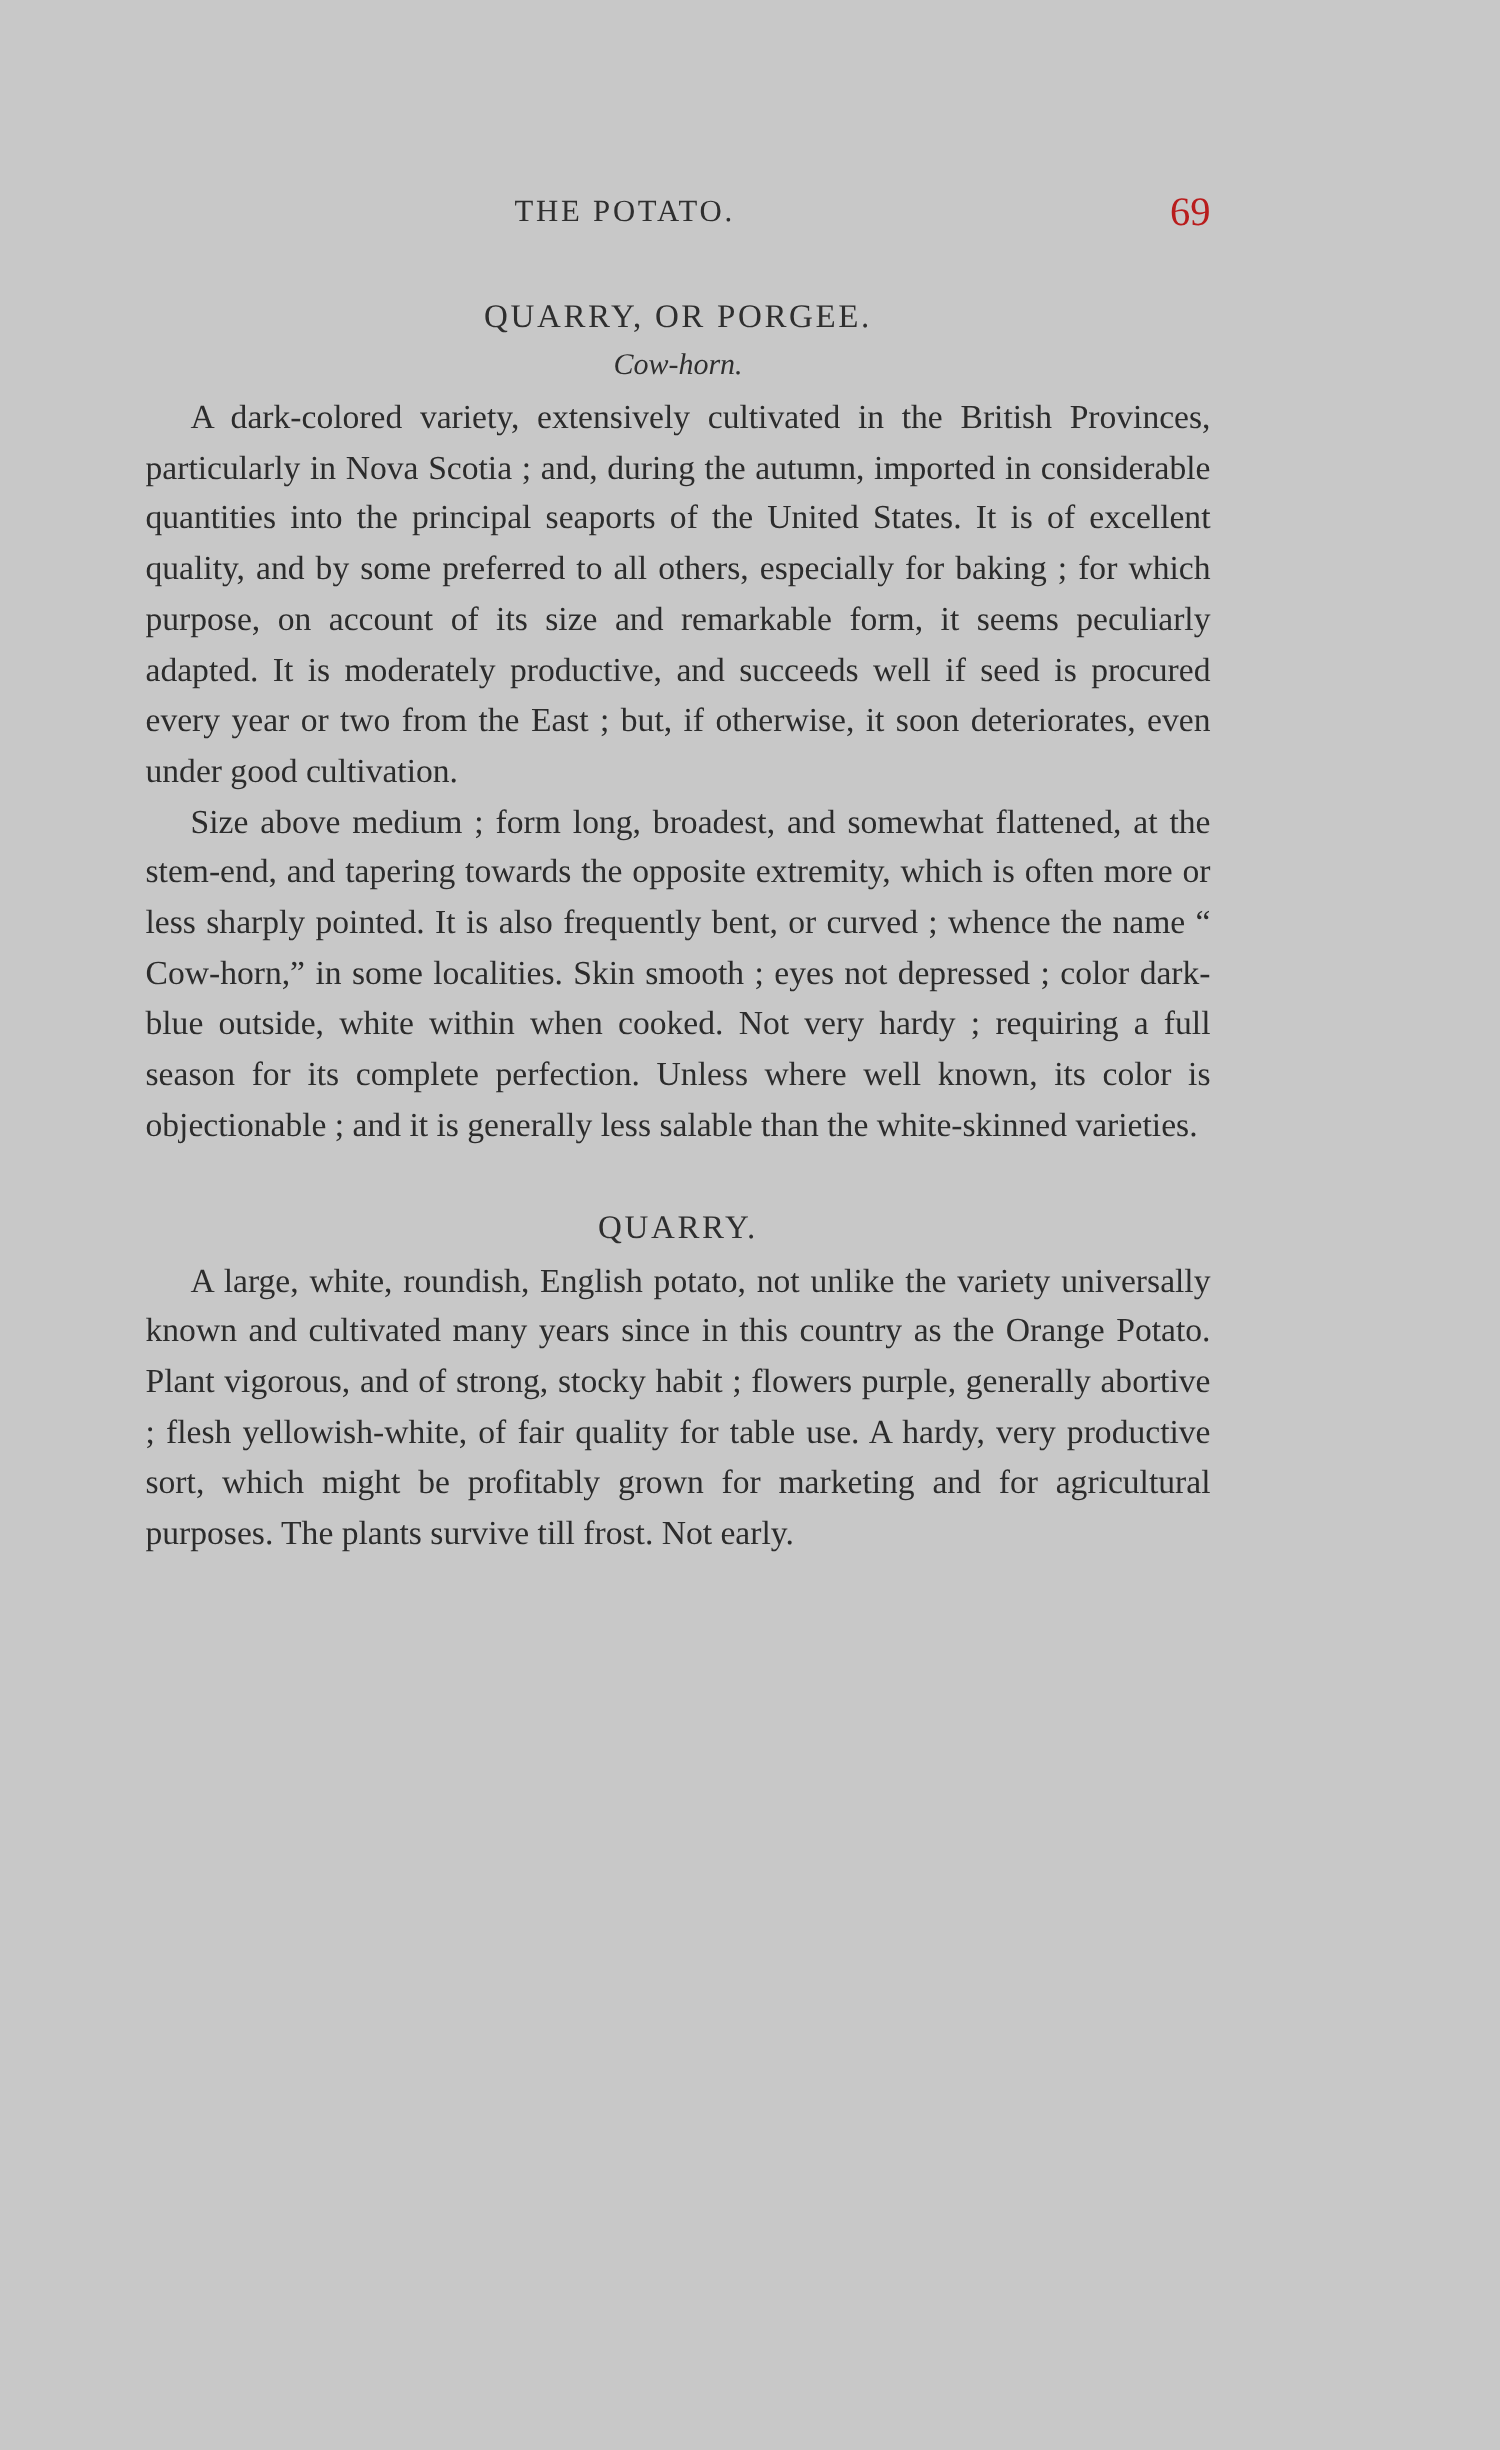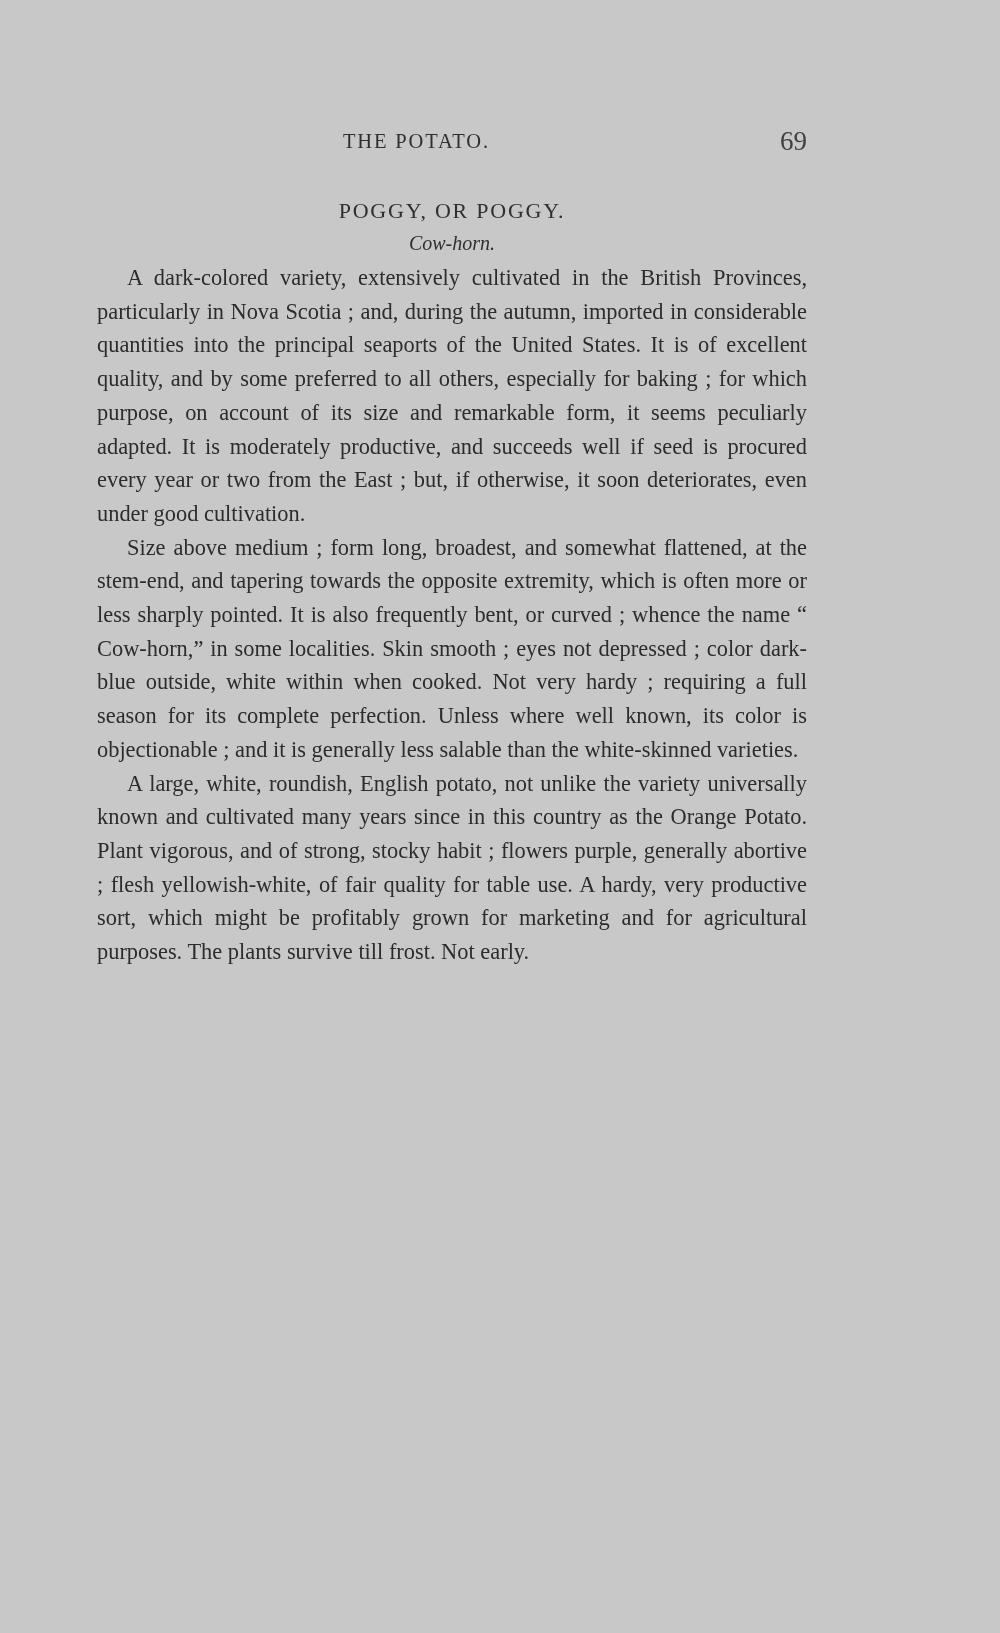--- a/index.html
+++ b/index.html
@@ -40,21 +40,21 @@
     letter-spacing: 0.09em;
     font-size: 20.5px;
     color: #2f2f2f;
     margin-left: 246px;
   }
   .runhead-folio {
     position: absolute;
     right: 0;
     top: -4px;
     font-size: 27px;
-    color: #404040;
+    color: #b91c1c;
   }
   p {
     margin: 0;
     font-size: 22.4px;
     line-height: 33.7px;
     text-align: justify;
     text-justify: inter-word;
     color: #2c2c2c;
   }
   p.indent {
@@ -87,23 +87,24 @@
 
 <div class="page">
   <div class="content">
 
     <div class="runhead">
       <div class="runhead-title">THE POTATO.</div>
       <div class="runhead-folio">69</div>
     </div>
 
 
-    <div class="section-head">POGGY, OR POGGY.</div>
+    <div class="section-head">QUARRY, OR PORGEE.</div>
     <div class="sub-head">Cow-horn.</div>
 
     <p class="indent">A dark-colored variety, extensively cultivated in the British Provinces, particularly in Nova Scotia ;  and, during the autumn, imported in considerable quantities into the principal seaports of the United States.   It is of excellent quality, and by some preferred to all others, especially for baking ;  for which purpose, on account of its size and remarkable form, it seems peculiarly adapted.   It is moderately productive, and succeeds well if seed is procured every year or two from the East ; but, if otherwise, it soon deteriorates, even under good cultivation.</p>
     <p class="indent">Size above medium ;  form long, broadest, and somewhat flattened, at the stem-end, and tapering towards the opposite extremity, which is often more or less sharply pointed.   It is also frequently bent, or curved ;  whence the name “ Cow-horn,” in some localities.  Skin smooth ;  eyes not depressed ; color dark-blue outside, white within when cooked.  Not very hardy ;  requiring a full season for its complete perfection. Unless where well known, its color is objectionable ;  and it is generally less salable than the white-skinned varieties.</p>
 
+    <div class="section-head gap-before-quarry gap-after-quarry">QUARRY.</div>
 
     <p class="indent">A large, white, roundish, English potato, not unlike the variety universally known and cultivated many years since in this country as the Orange Potato.   Plant vigorous, and of strong, stocky habit ;  flowers purple, generally abortive ;  flesh yellowish-white, of fair quality for table use.   A hardy, very productive sort, which might be profitably grown for marketing and for agricultural purposes.   The plants survive till frost.  Not early.</p>
 
   </div>
 </div>
 
 </body></html>

